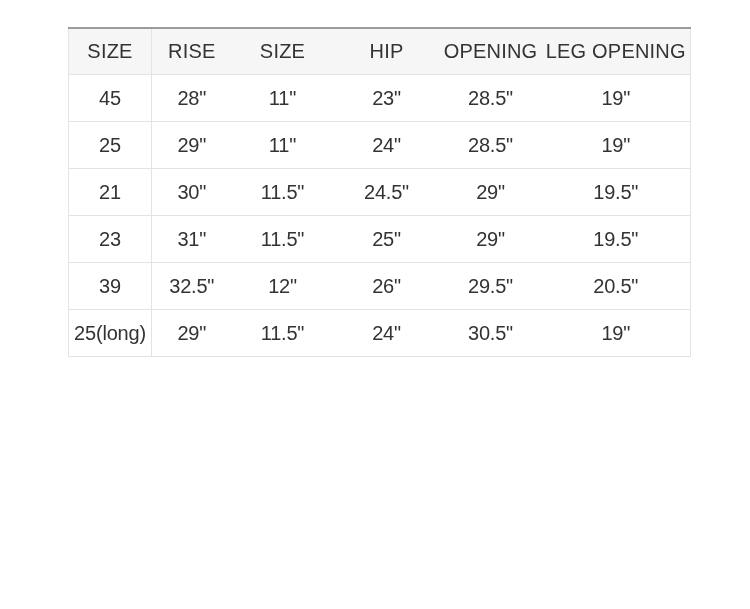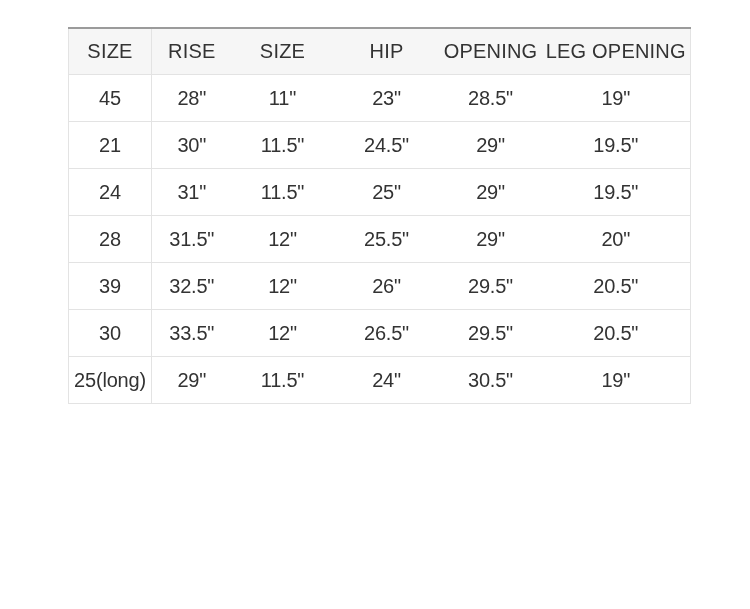--- a/index.html
+++ b/index.html
@@ -88,56 +88,48 @@
     <tbody>
         <tr>
           <td>45</td>
           <td>28"</td>
           <td>11"</td>
           <td>23"</td>
           <td>28.5"</td>
           <td>19"</td>
         </tr>
         <tr>
+          <td>25</td>
+          <td>29"</td>
+          <td>11"</td>
+          <td>24"</td>
+          <td>28.5"</td>
+          <td>19"</td>
+        </tr>
+        <tr>
           <td>21</td>
           <td>30"</td>
           <td>11.5"</td>
           <td>24.5"</td>
           <td>29"</td>
           <td>19.5"</td>
         </tr>
         <tr>
-          <td>24</td>
+          <td>23</td>
           <td>31"</td>
           <td>11.5"</td>
           <td>25"</td>
           <td>29"</td>
           <td>19.5"</td>
         </tr>
         <tr>
-          <td>28</td>
-          <td>31.5"</td>
-          <td>12"</td>
-          <td>25.5"</td>
-          <td>29"</td>
-          <td>20"</td>
-        </tr>
-        <tr>
           <td>39</td>
           <td>32.5"</td>
           <td>12"</td>
           <td>26"</td>
-          <td>29.5"</td>
-          <td>20.5"</td>
-        </tr>
-        <tr>
-          <td>30</td>
-          <td>33.5"</td>
-          <td>12"</td>
-          <td>26.5"</td>
           <td>29.5"</td>
           <td>20.5"</td>
         </tr>
         <tr>
           <td>25(long)</td>
           <td>29"</td>
           <td>11.5"</td>
           <td>24"</td>
           <td>30.5"</td>
           <td>19"</td>

